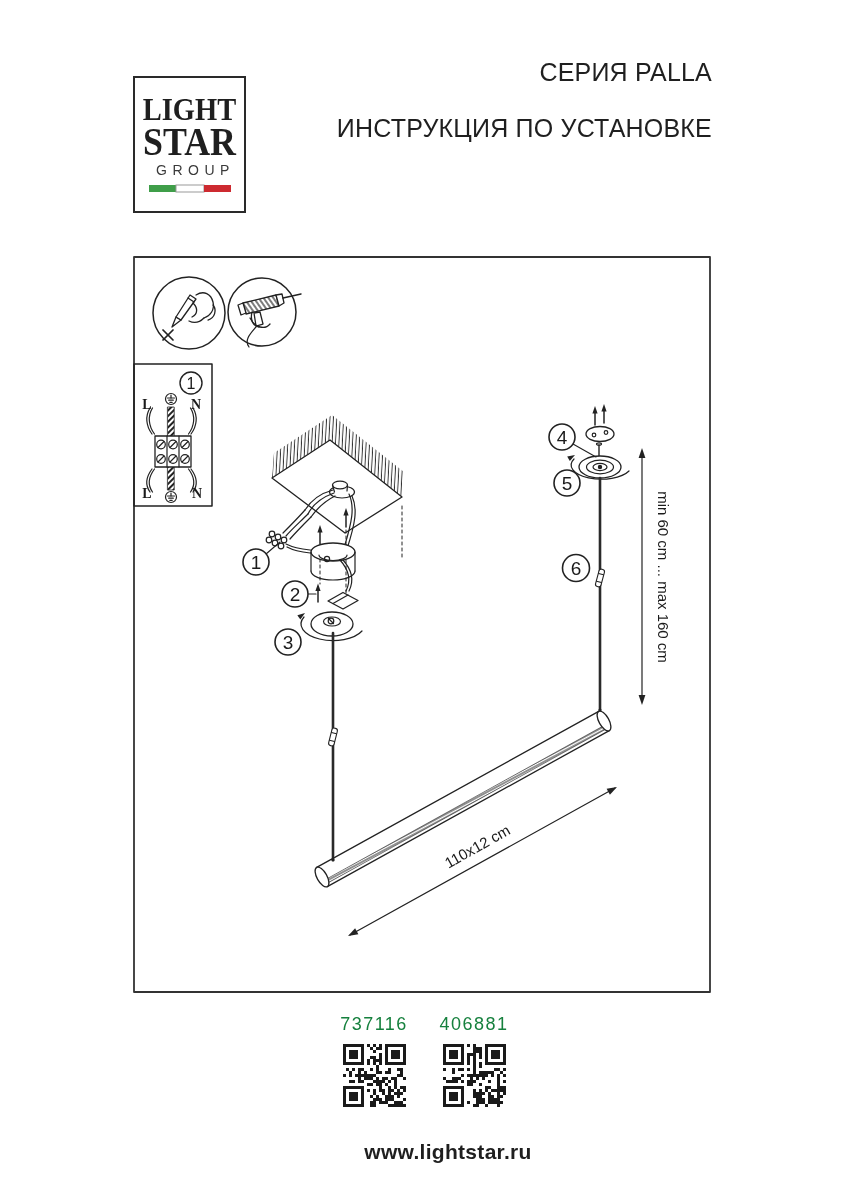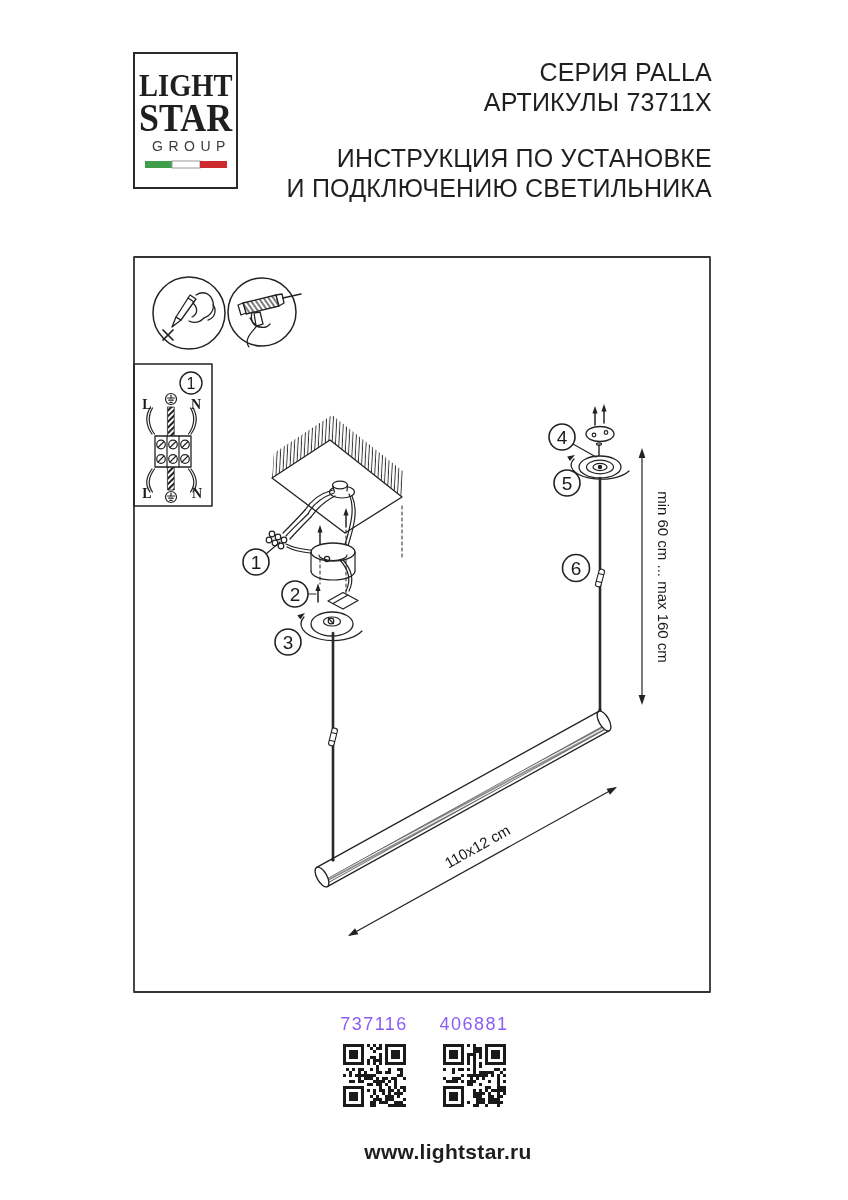--- a/index.html
+++ b/index.html
@@ -1,35 +1,35 @@
 <!DOCTYPE html>
 <html><head>
 <meta charset="utf-8">
 <style>
   html,body{margin:0;padding:0;background:#fff;}
   #page{position:relative;width:848px;height:1200px;background:#ffffff;overflow:hidden;
         font-family:"Liberation Sans",sans-serif;color:#1f1f1f;}
   
-  #logo-box{position:absolute;left:133px;top:52px;width:105px;height:137px;
+  #logo-box{position:absolute;left:133px;top:76px;width:113px;height:137px;
             border:2px solid #2a2a2a;box-sizing:border-box;text-align:center;}
   .logo-word1{margin-top:17px;font-family:"Liberation Serif",serif;font-weight:bold;
               font-size:31px;line-height:29px;letter-spacing:0px;transform:scaleX(.92);}
   .logo-word2{font-family:"Liberation Serif",serif;font-weight:bold;font-size:39px;
               line-height:36px;transform:scaleX(.92);}
   .logo-word3{font-size:14px;letter-spacing:5.5px;line-height:18px;margin-top:1px;
               padding-left:12px;color:#3a3a3a;}
   .logo-flag{display:block;margin:5px auto 0 auto;}
   #header-title{position:absolute;top:57px;right:136px;text-align:right;
                 font-weight:normal;font-size:25px;line-height:30px;letter-spacing:.2px;}
   #header-title .gap{height:26px;}
   
   #diagram-svg{position:absolute;left:0;top:0;}
   
   .qr-block{position:absolute;width:80px;text-align:center;}
-  .qr-label{font-size:18px;letter-spacing:1.5px;color:#8b5cf6;}
+  .qr-label{font-size:18px;letter-spacing:1.5px;color:#15803d;}
   .qr-img{margin-top:9px;width:63px;height:63px;display:inline-block;}
   #qr1{left:334px;top:1014px;}
   #qr2{left:434px;top:1014px;}
   #footer{position:absolute;left:0;top:1140px;width:848px;text-align:center;
           font-weight:bold;font-size:21px;letter-spacing:.3px;padding-left:24px;}
 </style>
 </head>
 <body>
 
 <div id="page">
@@ -40,24 +40,22 @@
     <div class="logo-word3">GROUP</div>
     <svg class="logo-flag" width="82" height="9">
       <rect x="0" y="1" width="27" height="7" fill="#3f9e49"></rect>
       <rect x="27" y="1" width="28" height="7" stroke="#999" stroke-width="1" fill="#ffffff"></rect>
       <rect x="55" y="1" width="27" height="7" fill="#cd2a30"></rect>
     </svg>
   </div>
 
   <div id="header-title">
     <div>СЕРИЯ PALLA</div>
-    <div>АРТИКУЛЫ 73711X</div>
     <div class="gap"></div>
     <div>ИНСТРУКЦИЯ ПО УСТАНОВКЕ</div>
-    <div>И ПОДКЛЮЧЕНИЮ СВЕТИЛЬНИКА</div>
   </div>
 
   <svg id="diagram-svg" width="848" height="1200" viewBox="0 0 848 1200" fill="none" stroke-linecap="round" stroke-linejoin="round">
     <defs>
       <pattern id="fringe" patternUnits="userSpaceOnUse" width="3.4" height="30" patternTransform="rotate(3)">
         <line x1="1.2" y1="0" x2="1.2" y2="30" stroke="#222" stroke-width="0.9"></line>
       </pattern>
       <pattern id="ledhatch" patternUnits="userSpaceOnUse" width="3" height="10" patternTransform="rotate(62)">
         <line x1="1" y1="0" x2="1" y2="10" stroke="#222" stroke-width="1"></line>
       </pattern>

